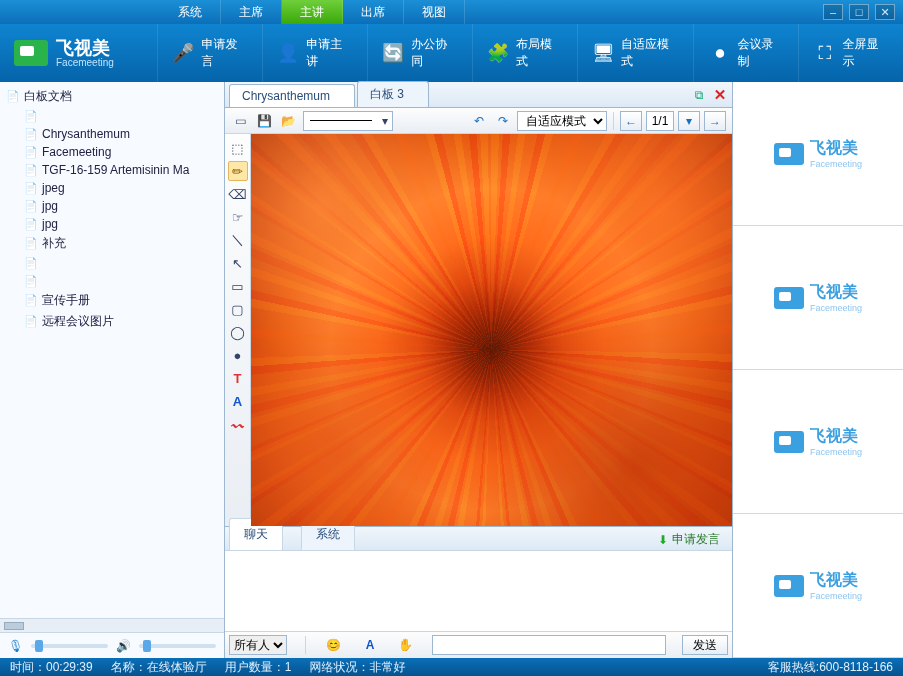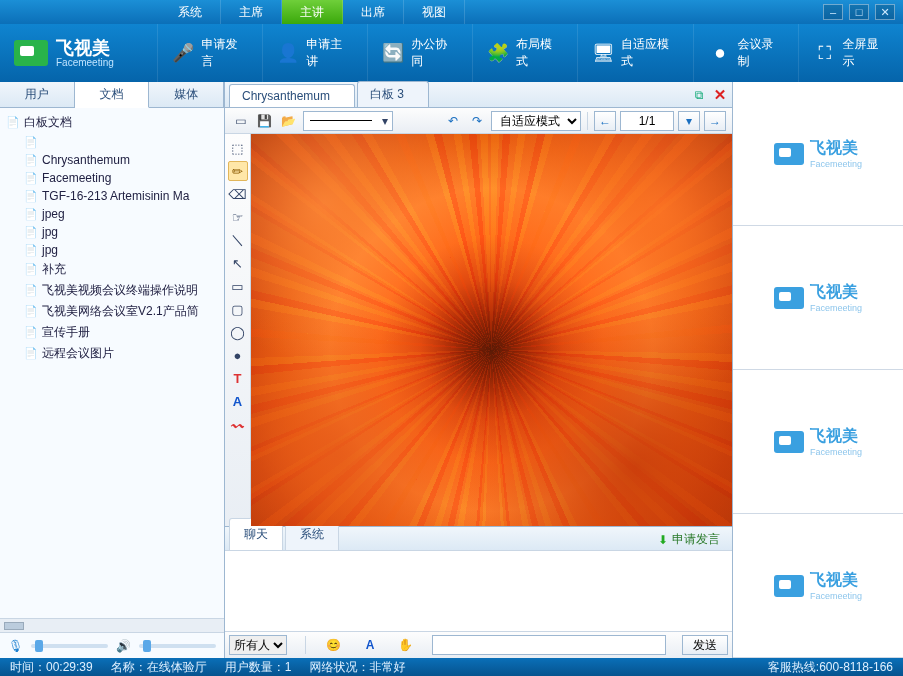--- a/index.html
+++ b/index.html
@@ -50,21 +50,21 @@
 .doctabs .ctrl { width:18px; height:18px; display:flex;align-items:center;justify-content:center; margin: 0 3px 3px 0; cursor:pointer; }
 .ctrl.close{ color:#d22; font-weight:bold; font-size:15px;}
 .ctrl.pop{ color:#1a7;}
 .toolbar { height: 26px; background: linear-gradient(#fdfdfd,#e9eef4); border-bottom: 1px solid #c9d6e4; display: flex; align-items: center; gap: 4px; padding: 0 6px; }
 .tb-btn { width: 20px; height: 20px; display: flex; align-items: center; justify-content: center; border: 1px solid transparent; cursor: pointer; color:#346; }
 .tb-sep { width:1px; height:18px; background:#c9d6e4; margin:0 2px;}
 .tb-select { height: 20px; border: 1px solid #9db7d1; background: #fff; padding: 0 4px; font-size:12px; }
 .linecombo { width: 90px; display:flex; align-items:center; border:1px solid #9db7d1; height:20px; background:#fff;}
 .linecombo .ln{ flex:1; border-top:1px solid #000; margin:0 6px;}
 .linecombo .dd{ width:14px; text-align:center; color:#346;}
-.page-input{ width:54px; height:20px; border:1px solid #9db7d1; text-align:center;}
+.page-input{ width:28px; height:20px; border:1px solid #9db7d1; text-align:center;}
 .tb-spacer{ flex:1;}
 .nav-btn { width:22px;height:20px;border:1px solid #9db7d1; background:linear-gradient(#fff,#e8eef5); display:flex;align-items:center;justify-content:center;cursor:pointer;color:#1a6fc0;}
 
 .canvas-row { flex: 1; display: flex; background: #f3f3f3; }
 .vtoolbar { width: 26px; background: linear-gradient(#fdfdfd,#e9eef4); border-right: 1px solid #c9d6e4; display: flex; flex-direction: column; align-items: center; padding: 4px 0; gap: 3px; }
 .vt { width: 20px; height: 20px; display:flex;align-items:center;justify-content:center; cursor:pointer; font-size:13px; color:#346; border-radius:2px;}
 .vt.sel{ background:#ffe7a8; border:1px solid #e2b65a; color:#8a5a00;}
 .canvas { flex:1; position:relative; overflow:hidden; background:#222;}
 .flower { position:absolute; inset:0; background: radial-gradient(circle at 50% 55%, #5a1a05 0%, #8a2405 8%, #b33008 14%, #e0490f 22%, #ff6a1a 35%, #ff7f2a 50%, #e85d12 65%, #c93f0a 80%, #a82f06 100%); }
 .flower::before{ content:""; position:absolute; inset:0; background:
@@ -73,21 +73,21 @@
   mix-blend-mode: overlay;}
 .flower::after{ content:""; position:absolute; inset:0; background:
   radial-gradient(circle at 15% 18%, rgba(255,140,60,0.8) 0%, transparent 30%),
   radial-gradient(circle at 85% 20%, rgba(255,120,40,0.8) 0%, transparent 35%),
   radial-gradient(circle at 80% 85%, rgba(200,60,10,0.9) 0%, transparent 35%),
   radial-gradient(circle at 18% 82%, rgba(230,90,25,0.85) 0%, transparent 32%);}
 
 
 .chat { height: 132px; display:flex; flex-direction:column; border-top:1px solid #9db7d1;}
 .chat-tabs { height: 24px; display:flex; align-items:flex-end; background:linear-gradient(#f0f6fb,#dce9f5); border-bottom:1px solid #c9d6e4; padding:0 4px;}
-.ctab { padding:7px 14px; border:1px solid #c9d6e4; border-bottom:none; background:#fff; margin-right:2px; cursor:pointer; color:#2a4e7a; border-radius:3px 3px 0 0;font-family:Liberation Serif, serif;}
+.ctab { padding:7px 14px; border:1px solid #c9d6e4; border-bottom:none; background:#fff; margin-right:18px; cursor:pointer; color:#2a4e7a; border-radius:3px 3px 0 0;font-family:Liberation Serif, serif;}
 .ctab.inactive{ background:#eef4fb;}
 .chat-tabs .csp { flex:1;}
 .hide-chat{ display:flex; align-items:center; gap:4px; padding:0 8px 2px 0; color:#2a7a2a; cursor:pointer;}
 .chat-body{ flex:1; background:#fff; border-bottom:1px solid #c9d6e4;}
 .chat-input{ height:26px; display:flex; align-items:center; gap:16px; padding:0 4px; background:linear-gradient(#fdfdfd,#e9eef4);}
 .chat-input select{ height:20px; border:1px solid #9db7d1;}
 .chat-input .emoji{ width:20px;height:20px;display:flex;align-items:center;justify-content:center;cursor:pointer;}
 .chat-input input[type=text]{ flex:1; height:20px; border:1px solid #9db7d1; padding:0 4px;}
 .sendbtn{ height:20px; padding:0 10px; border:1px solid #9db7d1; background:linear-gradient(#fff,#e8eef5); cursor:pointer;}
 
@@ -155,70 +155,63 @@
       <div class="hdr-btn">
         <span class="ic">⛶</span>
         <span>全屏显示</span>
       </div>
     </div>
 </div>
 
 <div class="main">
 
   <div class="left">
-    <div class="ltabs">
-      <div class="ltab">用户</div>
-      <div class="ltab active">文档</div>
-      <div class="ltab">媒体</div>
-    </div>
     <div class="tree">
       <div class="tree-root">
         <span class="fico">📄</span>
         <span>白板文档</span>
       </div>
       <div id="tree-items">
           <div class="tree-item">
             <span class="fico">📄</span>
             <span></span>
           </div>
           <div class="tree-item">
             <span class="fico">📄</span>
             <span>Chrysanthemum</span>
           </div>
           <div class="tree-item">
             <span class="fico">📄</span>
             <span>Facemeeting</span>
           </div>
           <div class="tree-item">
             <span class="fico">📄</span>
-            <span>TGF-16-213 Artemisinin Ma</span>
+            <span>TGF-16-159 Artemisinin Ma</span>
           </div>
           <div class="tree-item">
             <span class="fico">📄</span>
             <span>jpeg</span>
           </div>
           <div class="tree-item">
             <span class="fico">📄</span>
             <span>jpg</span>
           </div>
           <div class="tree-item">
             <span class="fico">📄</span>
             <span>jpg</span>
           </div>
           <div class="tree-item">
             <span class="fico">📄</span>
             <span>补充</span>
           </div>
           <div class="tree-item">
             <span class="fico">📄</span>
-            <span>飞视美视频会议终端操作说明</span>
-          </div>
-          <div class="tree-item">
-            <span class="fico">📄</span>
-            <span>飞视美网络会议室V2.1产品简</span>
+          </div>
+          <div class="tree-item">
+            <span class="fico">📄</span>
           </div>
           <div class="tree-item">
             <span class="fico">📄</span>
             <span>宣传手册</span>
           </div>
           <div class="tree-item">
             <span class="fico">📄</span>
             <span>远程会议图片</span>
           </div>
         </div>

